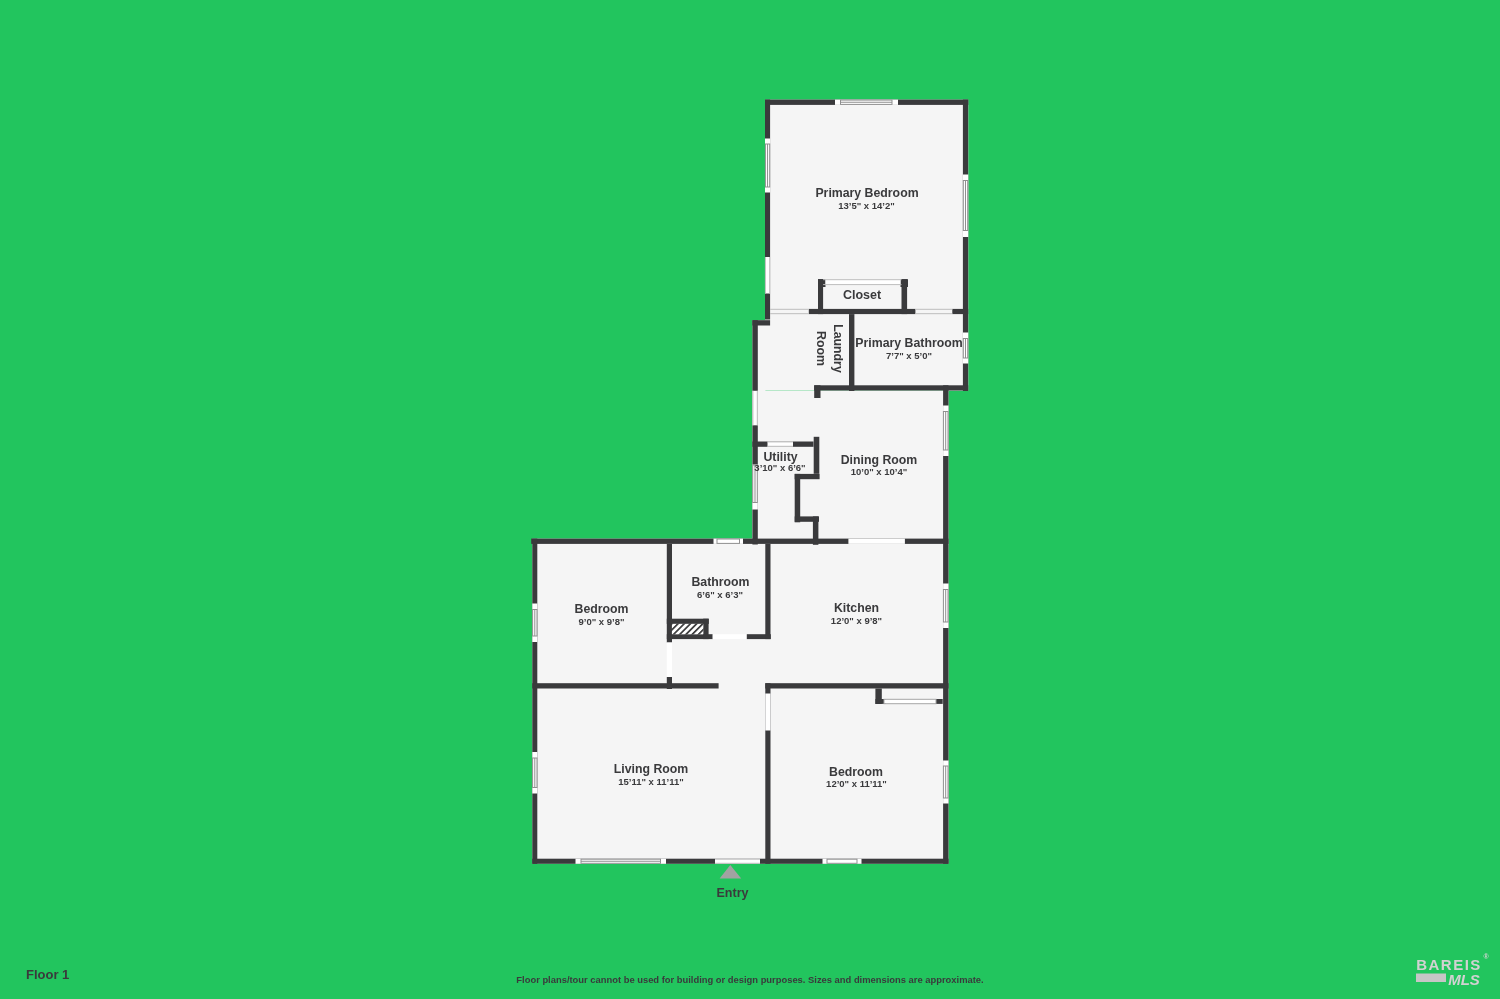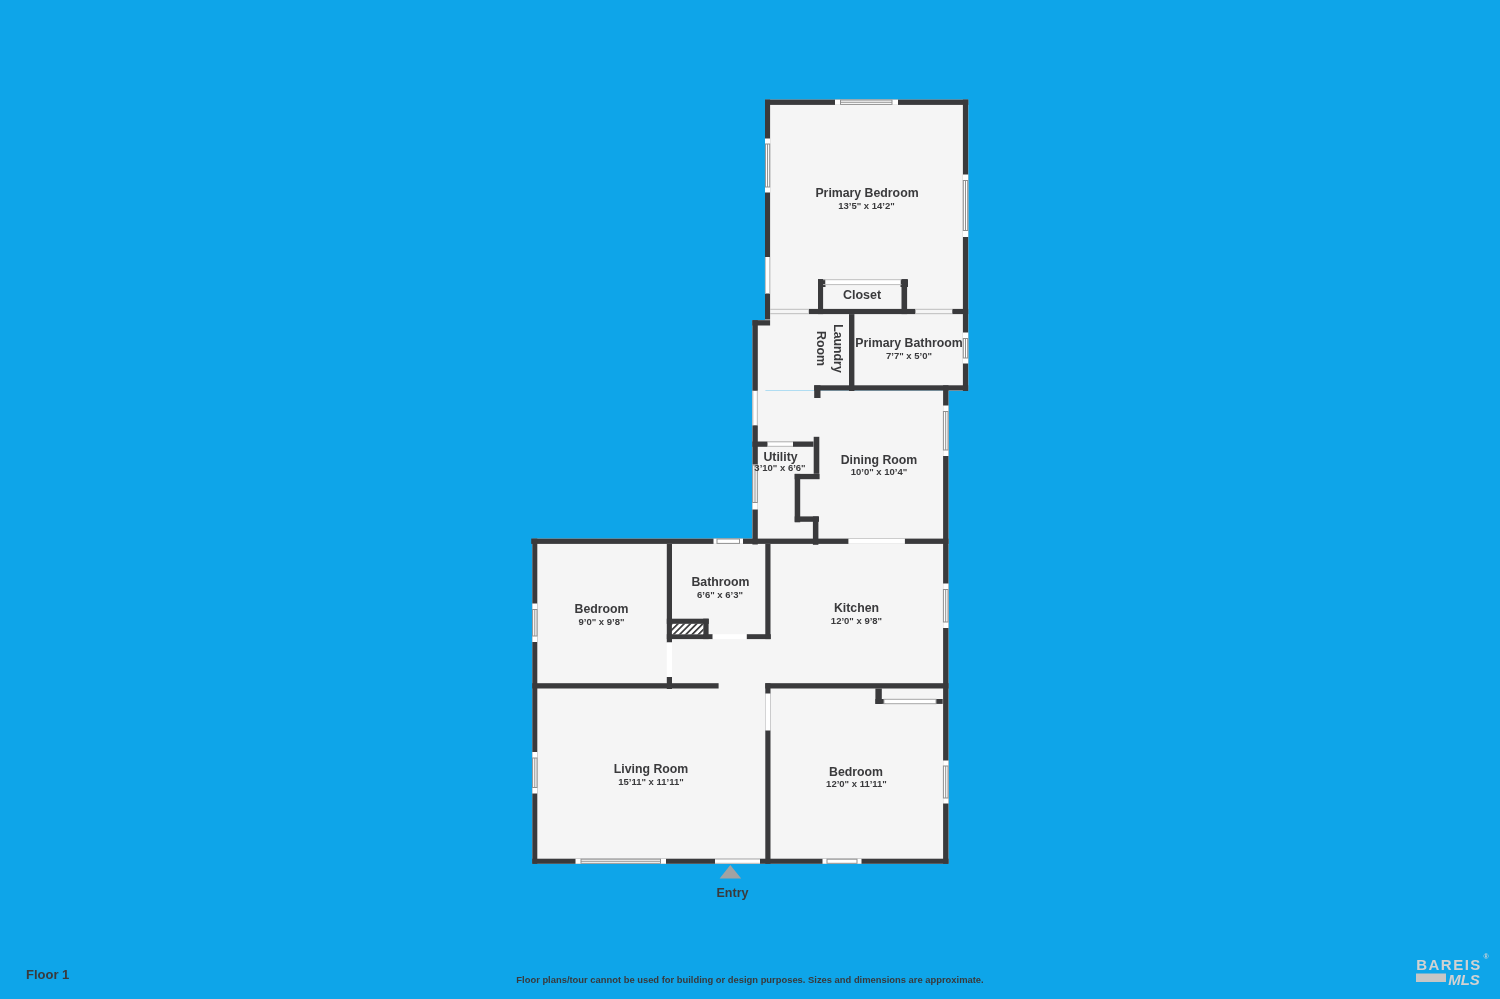--- a/index.html
+++ b/index.html
@@ -1,16 +1,16 @@
 <!DOCTYPE html>
 <html><head>
 <meta charset="utf-8">
 <style>
   html,body{margin:0;padding:0;background:#ffffff;}
-  .page{position:relative;width:1500px;height:999px;background:#0ea5e9;overflow:hidden;
+  .page{position:relative;width:1500px;height:999px;background:#22c55e;overflow:hidden;
         font-family:"Liberation Sans", sans-serif;}
   svg{display:block;}
   text{font-family:"Liberation Sans", sans-serif;font-weight:bold;fill:#3a3a3c;}
   .w{fill:#3a3a3c;}
   .fl{fill:#f5f5f5;}
   .op{fill:#ffffff;}
   .fr{fill:#ffffff;stroke:#8f8f8f;stroke-width:1;}
   .mu{stroke:#8f8f8f;stroke-width:1;}
   .ln{stroke:#bdbdbd;stroke-width:1;}
 </style>

